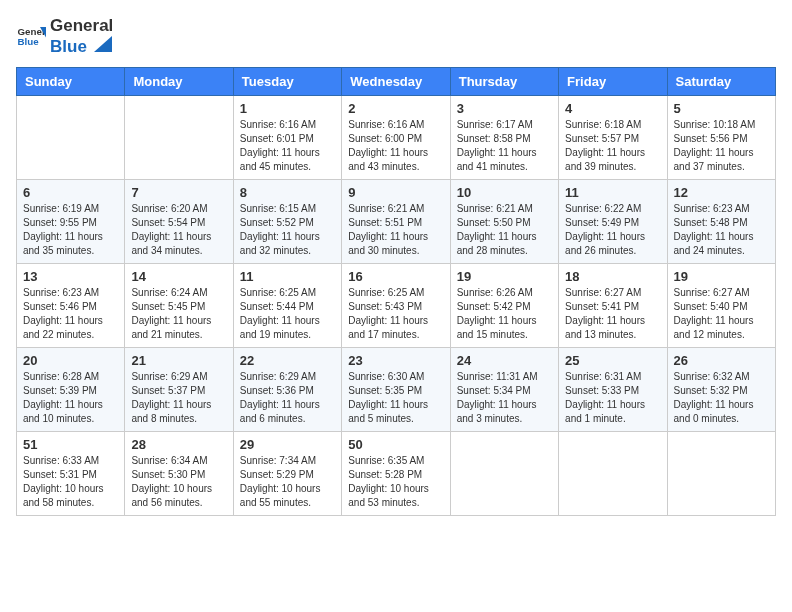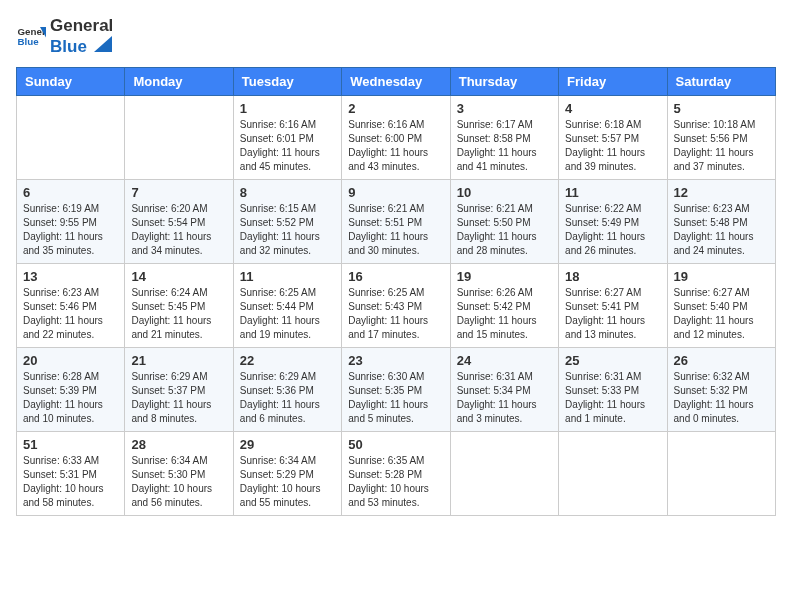--- a/index.html
+++ b/index.html
@@ -263,21 +263,21 @@
 Daylight: 11 hours and 6 minutes.</div>
         </td>
         <td>
           <span class="day-number">23</span>
           <div class="cell-text">Sunrise: 6:30 AM
 Sunset: 5:35 PM
 Daylight: 11 hours and 5 minutes.</div>
         </td>
         <td>
           <span class="day-number">24</span>
-          <div class="cell-text">Sunrise: 6:31 AM
+          <div class="cell-text">Sunrise: 11:31 AM
 Sunset: 5:34 PM
 Daylight: 11 hours and 3 minutes.</div>
         </td>
         <td>
           <span class="day-number">25</span>
           <div class="cell-text">Sunrise: 6:31 AM
 Sunset: 5:33 PM
 Daylight: 11 hours and 1 minute.</div>
         </td>
         <td>
@@ -295,21 +295,21 @@
 Daylight: 10 hours and 58 minutes.</div>
         </td>
         <td>
           <span class="day-number">28</span>
           <div class="cell-text">Sunrise: 6:34 AM
 Sunset: 5:30 PM
 Daylight: 10 hours and 56 minutes.</div>
         </td>
         <td>
           <span class="day-number">29</span>
-          <div class="cell-text">Sunrise: 6:34 AM
+          <div class="cell-text">Sunrise: 7:34 AM
 Sunset: 5:29 PM
 Daylight: 10 hours and 55 minutes.</div>
         </td>
         <td>
           <span class="day-number">50</span>
           <div class="cell-text">Sunrise: 6:35 AM
 Sunset: 5:28 PM
 Daylight: 10 hours and 53 minutes.</div>
         </td>
         <td class="empty-cell"></td>

